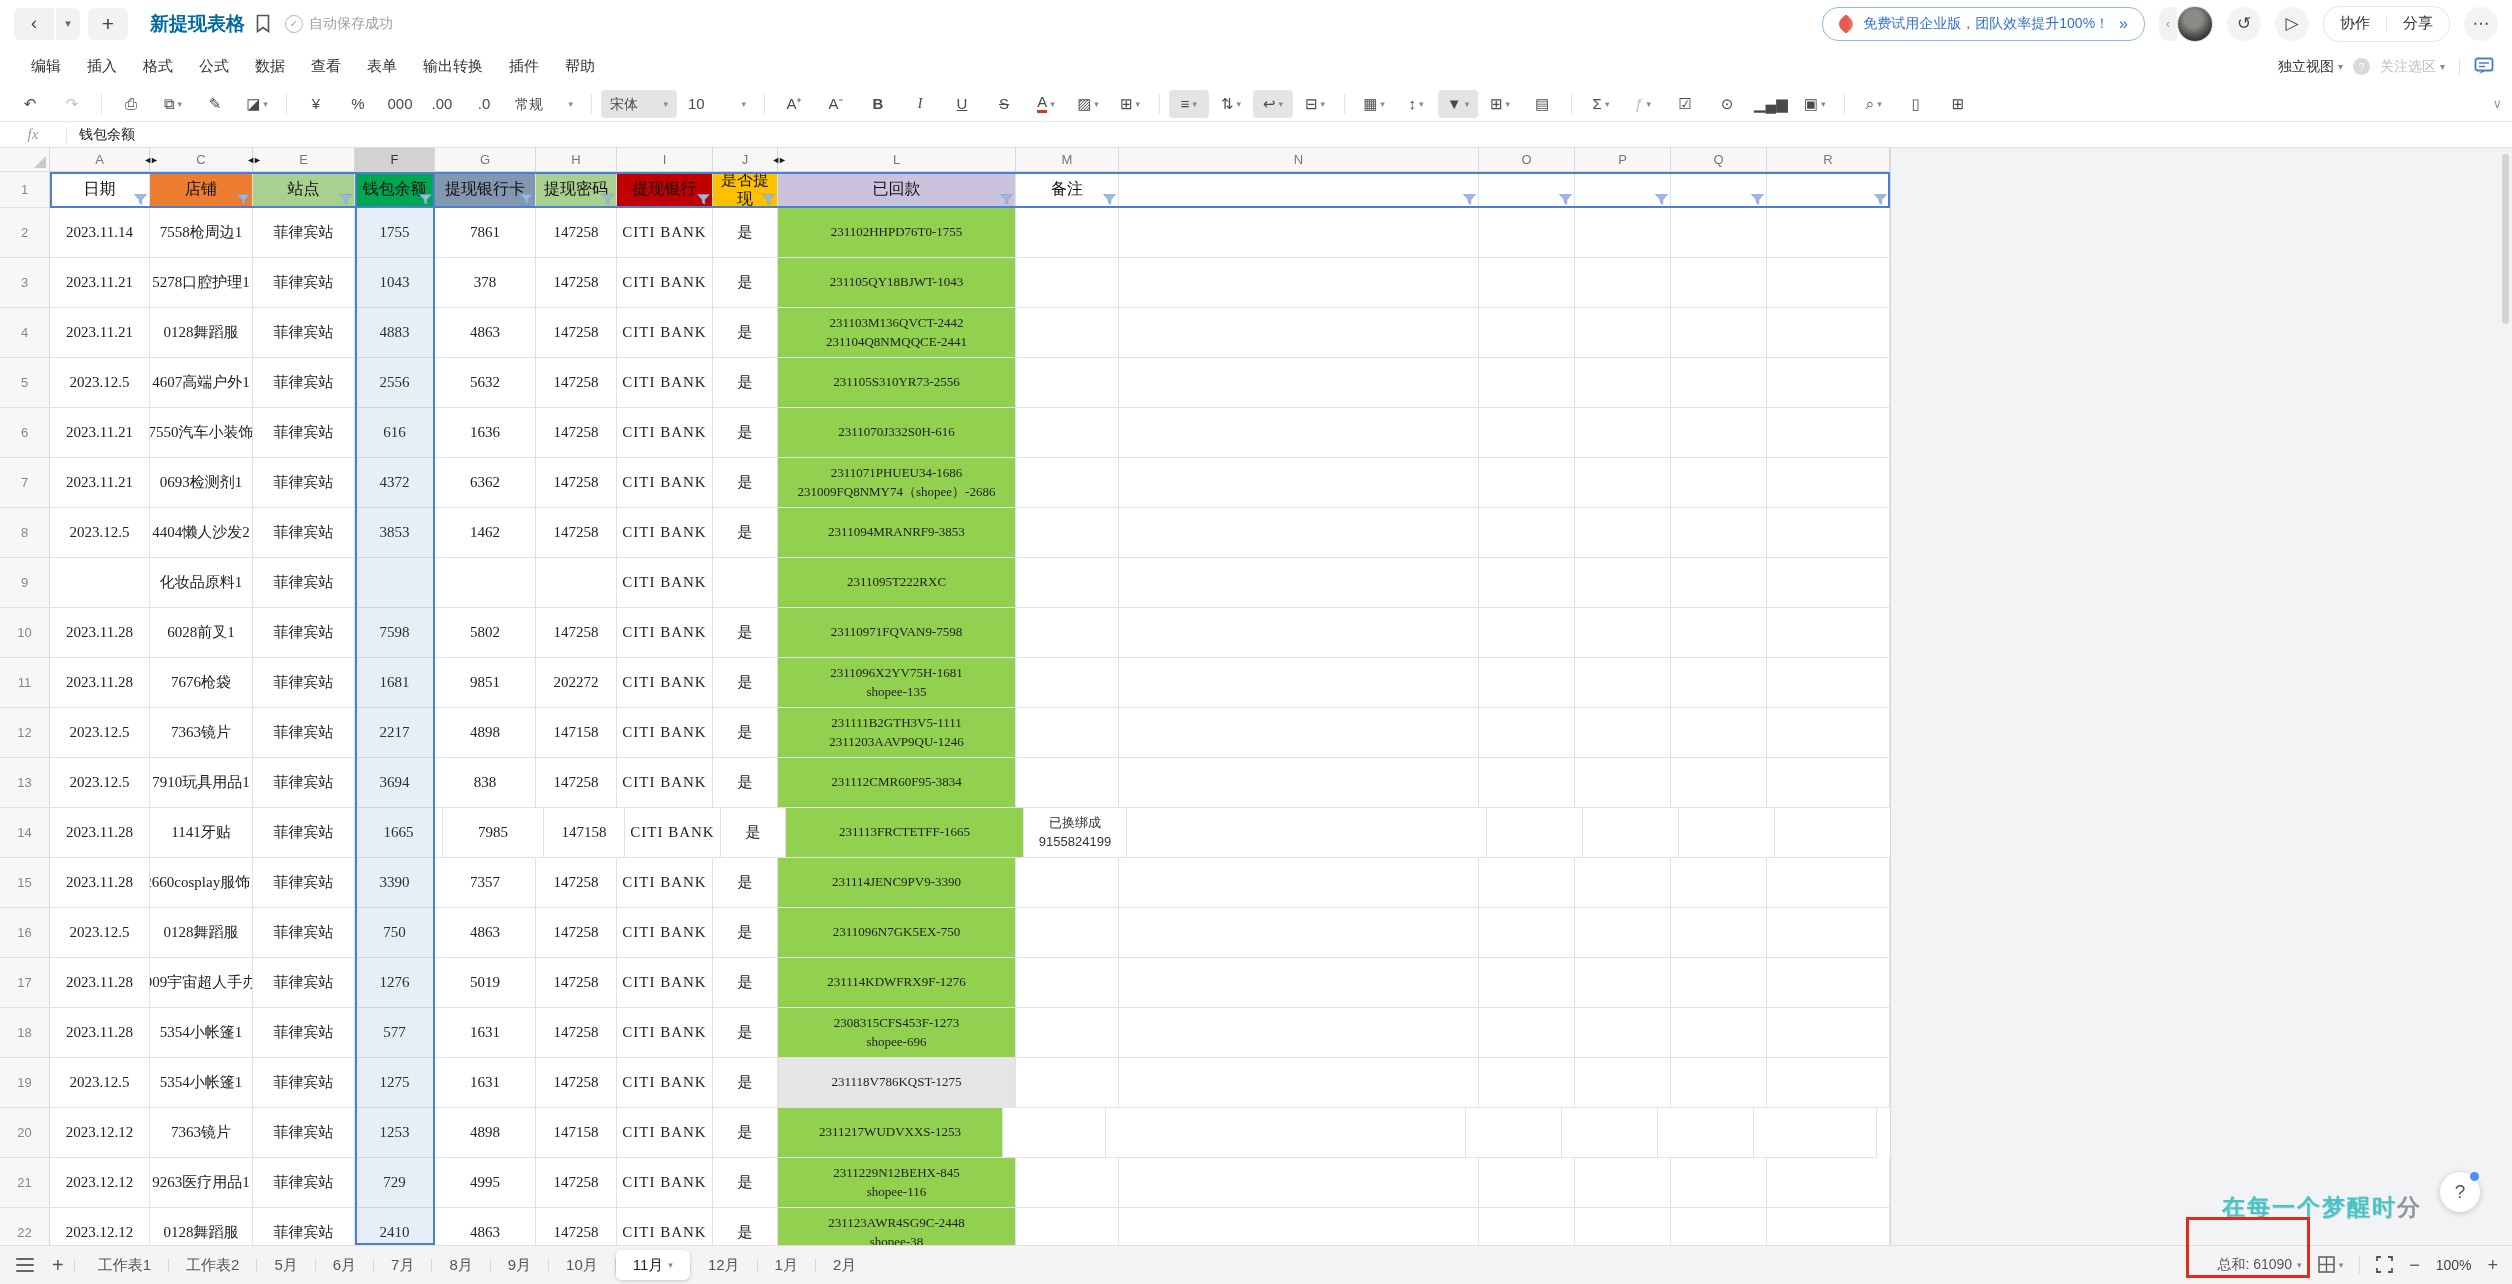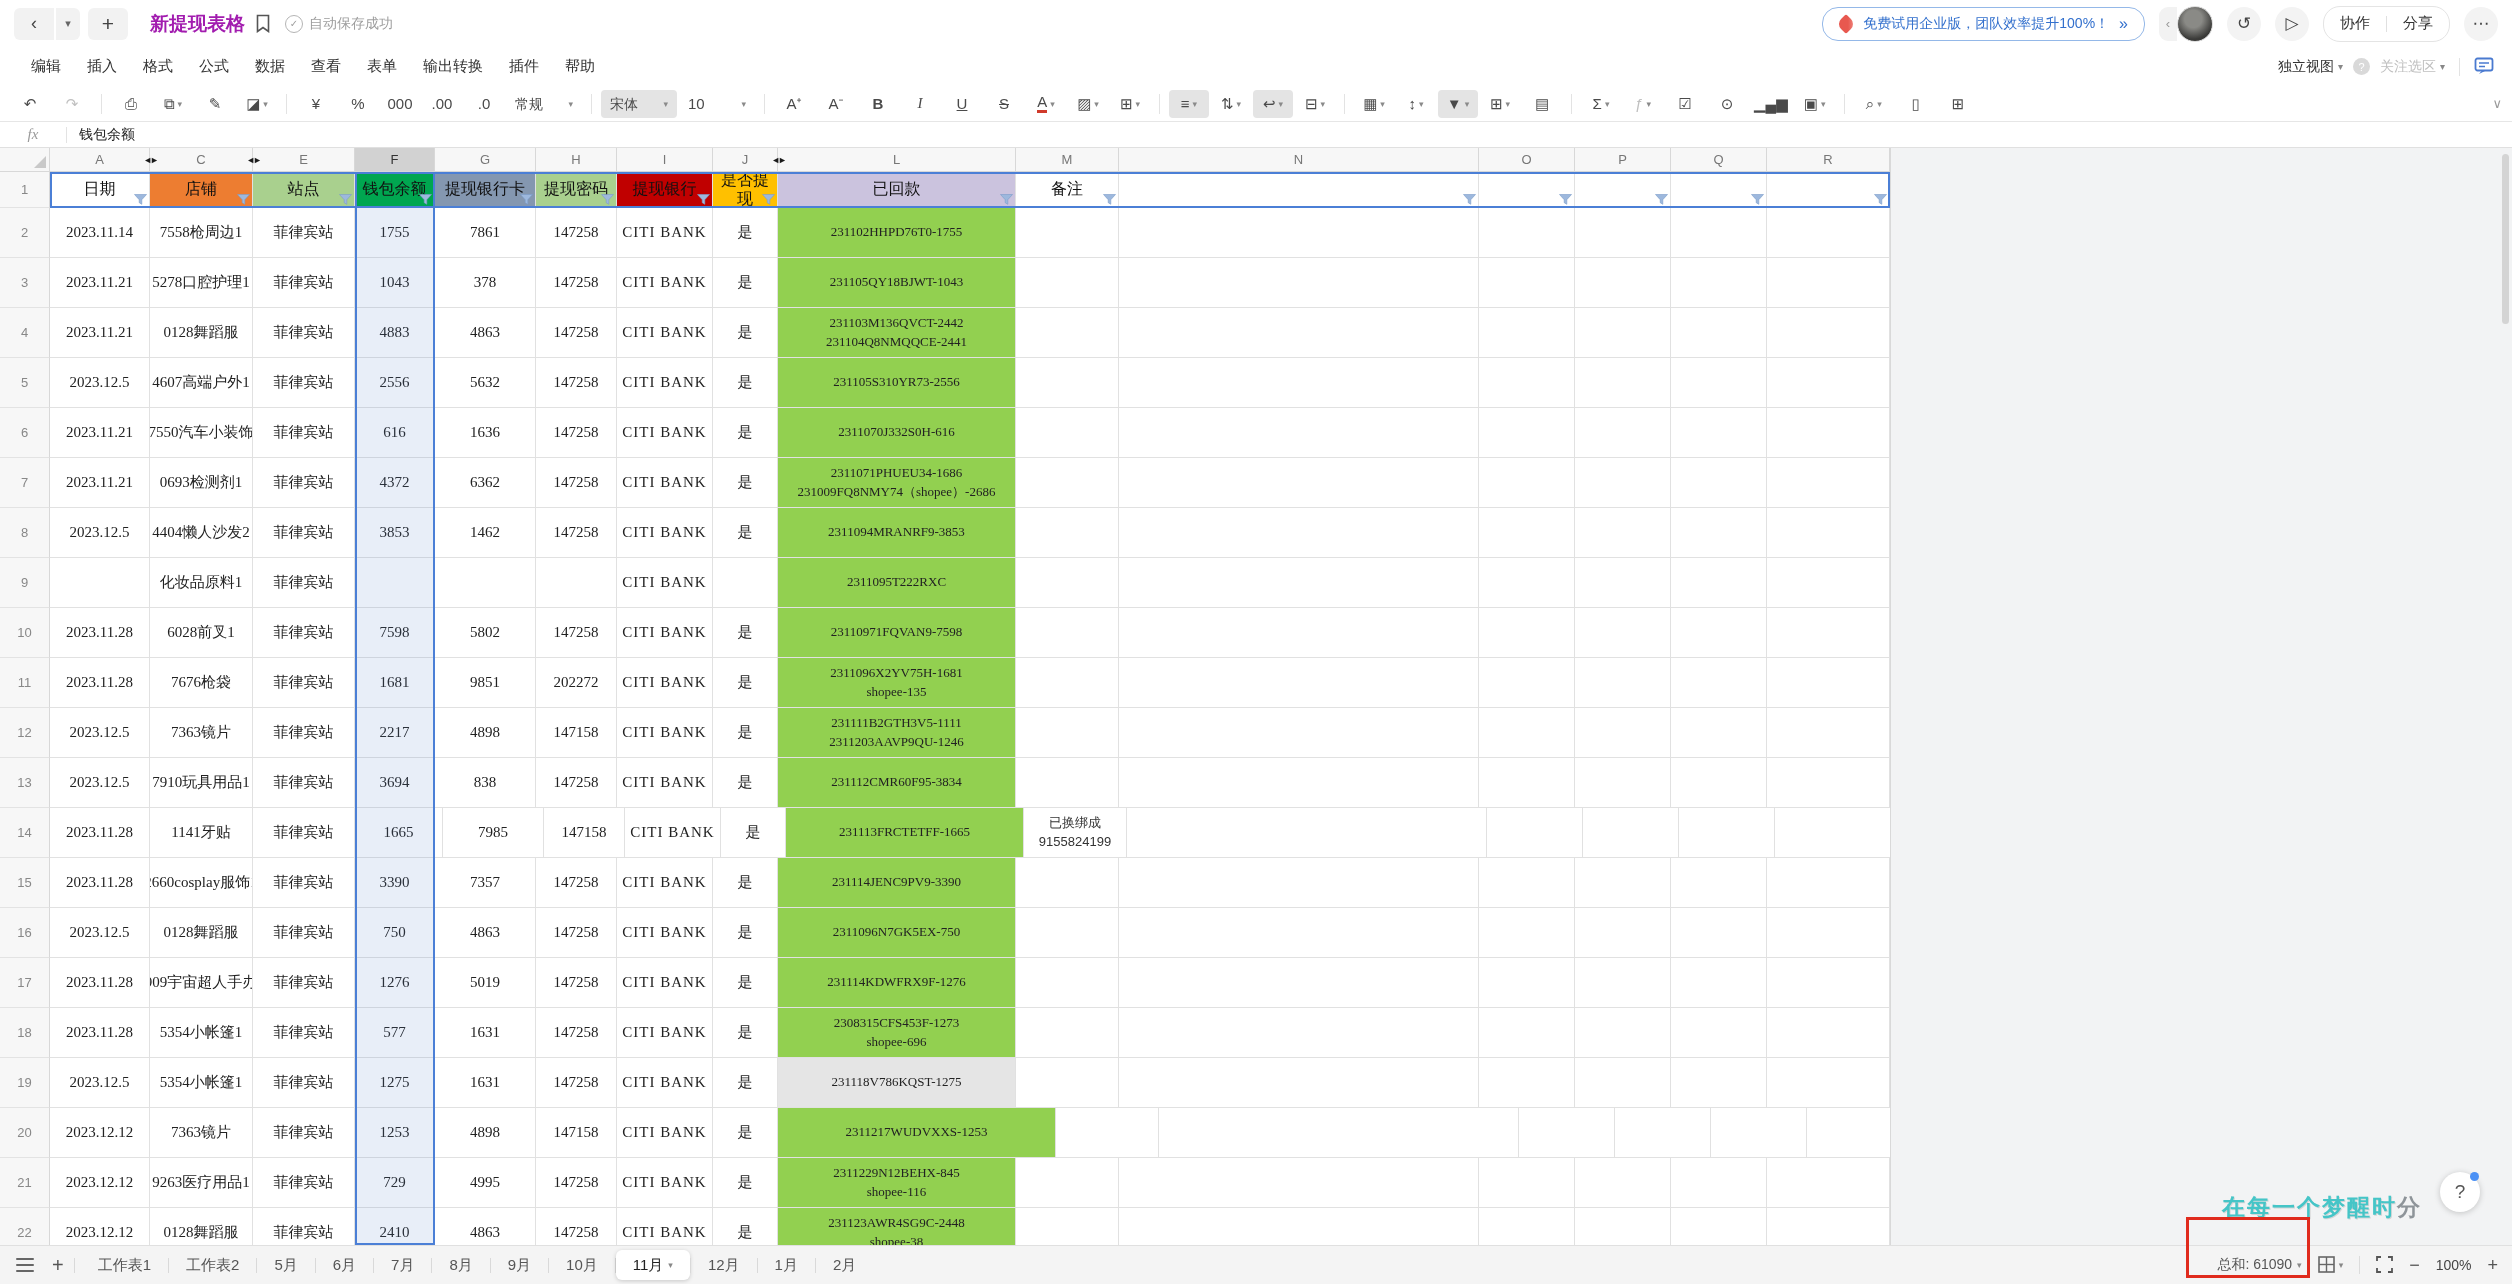--- a/index.html
+++ b/index.html
@@ -6,21 +6,21 @@
   body{width:2512px;height:1284px;overflow:hidden;font-family:"Liberation Sans",sans-serif;-webkit-font-smoothing:antialiased;position:relative;}
   #app{position:absolute;inset:0;}
 
   
   .topbar{position:absolute;top:0;left:0;right:0;height:47px;background:#fff;display:flex;align-items:center;padding:0 14px;box-sizing:border-box;}
   .tb-group{display:flex;align-items:center;gap:2px;}
   .tb-btn{height:32px;background:#f2f2f2;border-radius:6px;display:flex;align-items:center;justify-content:center;color:#444;font-size:18px;cursor:pointer;}
   .tb-btn.back{width:40px;border-radius:6px 0 0 6px;}
   .tb-btn.back-dd{width:24px;border-radius:0 6px 6px 0;font-size:11px;color:#666;}
   .tb-btn.add{width:40px;margin-left:8px;font-size:21px;}
-  .doc-title{font-size:19px;font-weight:700;color:#a21caf;margin-left:22px;}
+  .doc-title{font-size:19px;font-weight:700;color:#0369a1;margin-left:22px;}
   .bookmark{margin-left:10px;display:flex;align-items:center;}
   .autosave{margin-left:14px;color:#9e9e9e;font-size:14px;display:flex;align-items:center;gap:6px;}
   .checkcircle{width:16px;height:16px;border:1px solid #b5b5b5;border-radius:50%;display:inline-flex;align-items:center;justify-content:center;font-size:10px;color:#9e9e9e;}
   .topbar-right{margin-left:auto;display:flex;align-items:center;gap:14px;}
   .banner{height:32px;border:1px solid #94b8e8;border-radius:16px;display:flex;align-items:center;gap:10px;padding:0 16px;color:#3370cd;font-size:14px;cursor:pointer;background:#fff;}
   .rocket{width:14px;height:14px;background:linear-gradient(135deg,#e8584f 60%,#f0978f);border-radius:7px 2px 7px 2px;transform:rotate(-45deg);display:inline-block;}
   .banner .more{font-size:16px;color:#3370cd;}
   .avatar-wrap{display:flex;align-items:center;}
   .avatar-collapse{width:18px;height:34px;background:#f2f2f2;border-radius:9px 0 0 9px;display:flex;align-items:center;justify-content:center;color:#999;font-size:13px;cursor:pointer;}
   .avatar{width:34px;height:34px;border-radius:50%;background:radial-gradient(circle at 45% 35%,#8a8a86 0 30%,#3a3a38 70%);border:1px solid #ddd;}
@@ -1394,21 +1394,21 @@
           </div>
           <div class="cell dcell col-H" style="width: 81px;">
             <span class="cv">147158</span>
           </div>
           <div class="cell dcell col-I" style="width: 96px;">
             <span class="cv">CITI BANK</span>
           </div>
           <div class="cell dcell col-J" style="width: 65px;">
             <span class="cv">是</span>
           </div>
-          <div class="cell dcell col-L" style="width: 278px; background: rgb(146, 208, 80); text-align: right;">
+          <div class="cell dcell col-L" style="width: 225px; background: rgb(146, 208, 80); text-align: right;">
             <span class="cv">2311217WUDVXXS-1253</span>
           </div>
           <div class="cell dcell col-M" style="width: 103px;">
             <span class="cv"></span>
           </div>
           <div class="cell dcell col-N" style="width: 360px;">
             <span class="cv"></span>
           </div>
           <div class="cell dcell col-O" style="width: 96px;">
             <span class="cv"></span>

